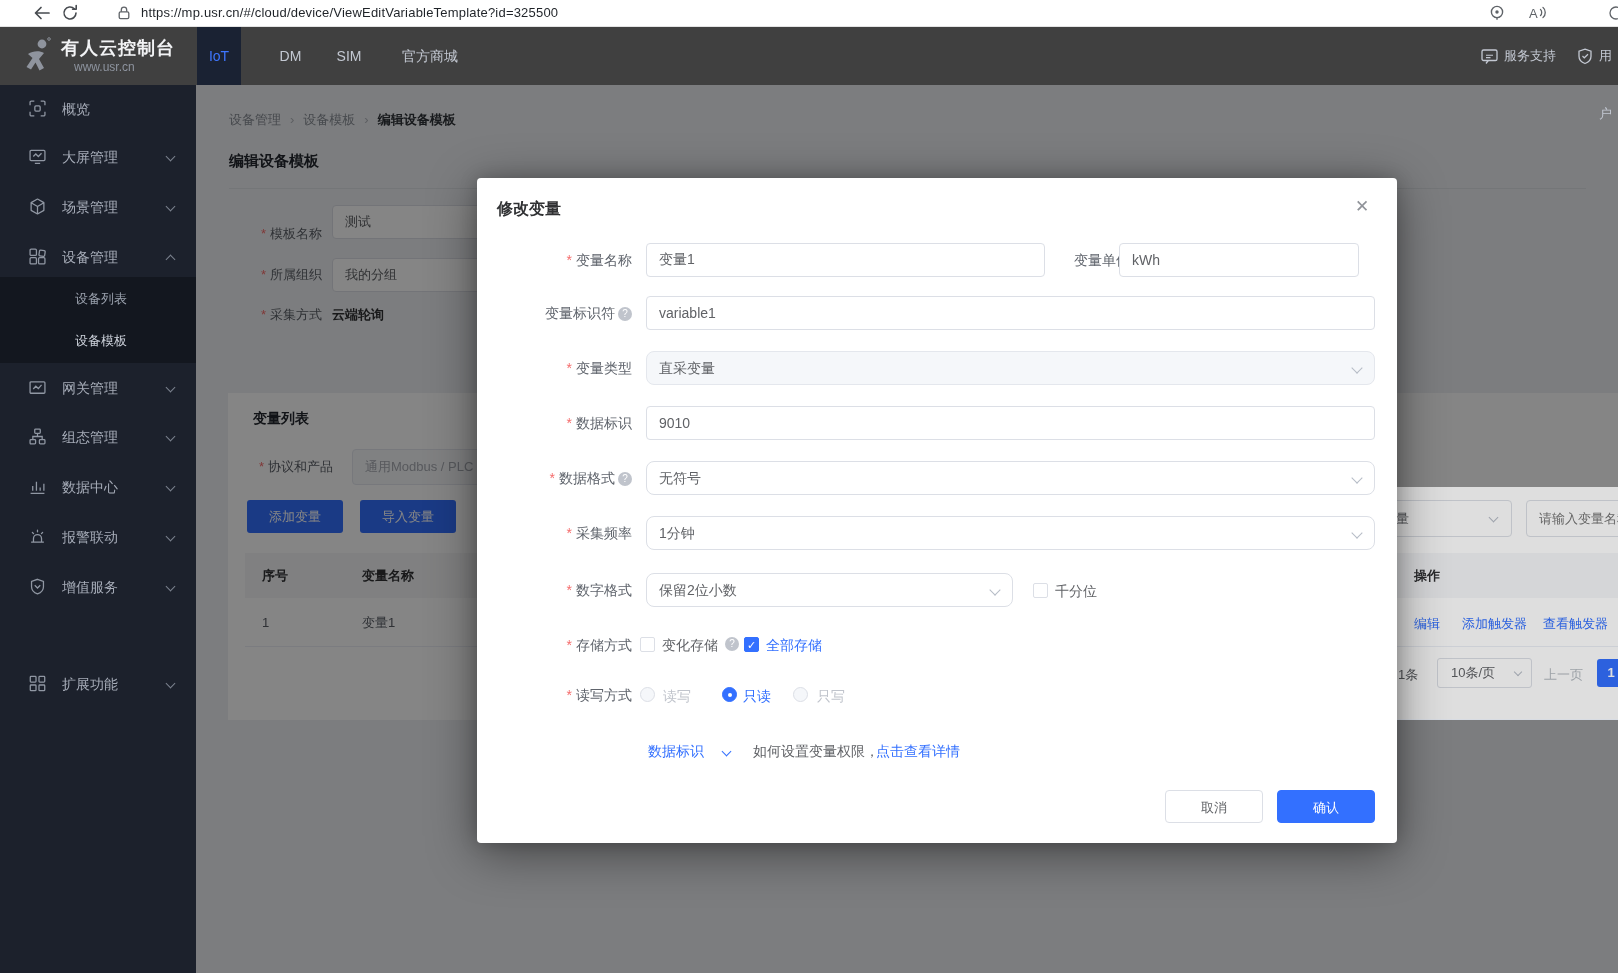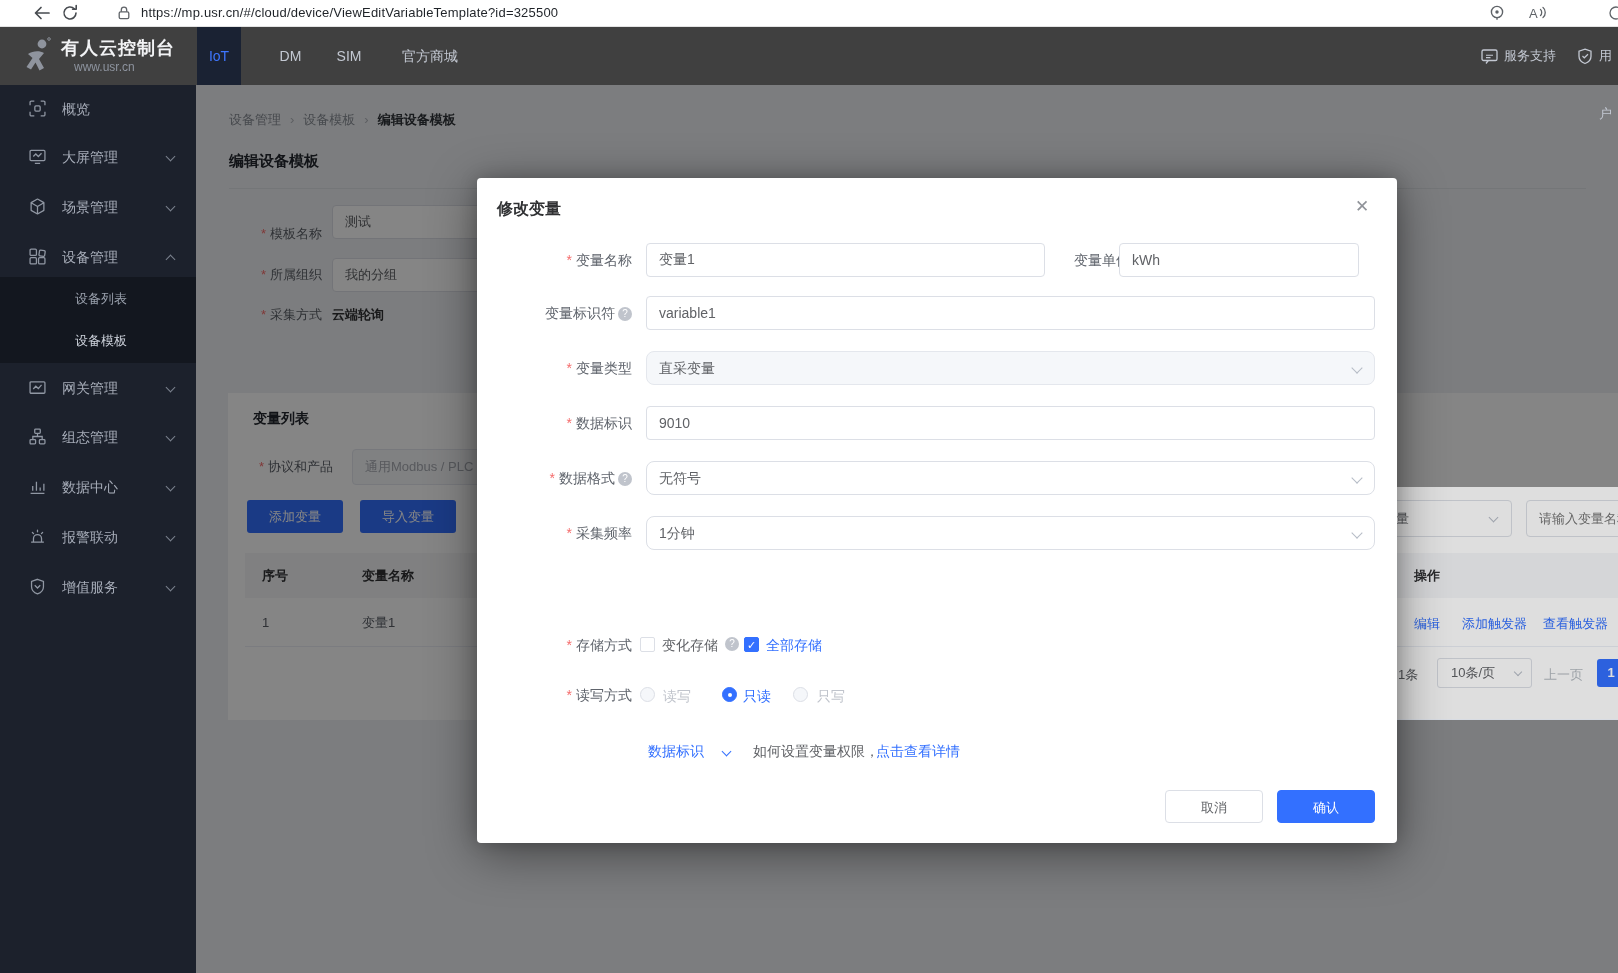--- a/index.html
+++ b/index.html
@@ -259,20 +259,32 @@
     <div class="side-item" style="top:478px">
       <span class="ic">
           <svg width="17" height="17" viewBox="0 0 16 16">
             <path d="M8 1.2l5.6 2v5c0 3.2-2.4 5.6-5.6 6.8-3.2-1.2-5.6-3.6-5.6-6.8v-5z" stroke="#9097a3" stroke-width="1.2" fill="none"></path>
             <path d="M5.4 6.8L8 9.4l2.6-2.6" stroke="#9097a3" stroke-width="1.2" fill="none"></path>
           </svg>
         </span>
       <span class="lbl">增值服务</span>
       <span class="side-chev chev down"></span>
     </div>
+    <div class="side-item" style="top:575px">
+      <span class="ic">
+          <svg width="17" height="17" viewBox="0 0 16 16">
+            <rect x="1.2" y="1.2" width="5.4" height="5.4" rx=".8" stroke="#9097a3" stroke-width="1.2" fill="none"></rect>
+            <rect x="9.4" y="1.2" width="5.4" height="5.4" rx=".8" stroke="#9097a3" stroke-width="1.2" fill="none"></rect>
+            <rect x="1.2" y="9.4" width="5.4" height="5.4" rx=".8" stroke="#9097a3" stroke-width="1.2" fill="none"></rect>
+            <rect x="9.4" y="9.4" width="5.4" height="5.4" rx=".8" stroke="#9097a3" stroke-width="1.2" fill="none"></rect>
+          </svg>
+        </span>
+      <span class="lbl">扩展功能</span>
+      <span class="side-chev chev down"></span>
+    </div>
   </div>
 
   <div class="content">
     <div class="abs" style="left:33px;top:25px">
       <span class="crumb-item">设备管理</span><span class="crumb-sep">›</span><span class="crumb-item">设备模板</span><span class="crumb-sep">›</span><span class="crumb-item last">编辑设备模板</span>
     </div>
     <div class="page-title">编辑设备模板</div>
     <div class="divider"></div>
 
     <span class="flabel req" style="left:30px;top:132px">模板名称</span>
@@ -362,20 +374,29 @@
     </div>
 
     <div class="mrow" style="top:338px">
       <span class="mlabel req">采集频率</span>
       <div class="mselect" style="width:729px">
         <span>1分钟</span>
         <span class="sel-chev"></span>
       </div>
     </div>
 
+    <div class="mrow" style="top:395px">
+      <span class="mlabel req">数字格式</span>
+      <div class="mselect" style="width:367px">
+        <span>保留2位小数</span>
+        <span class="sel-chev"></span>
+      </div>
+      <span class="cbox" style="left:556px;top:10px"></span>
+      <span class="opt-label" style="left:578px;top:10px">千分位</span>
+    </div>
 
     <div class="mrow" style="top:452px;height:30px">
       <span class="mlabel req" style="line-height:30px">存储方式</span>
       <span class="cbox" style="left:163px;top:7px"></span>
       <span class="opt-label" style="left:185px;top:7px">变化存储</span>
       <span class="qmark" style="position:absolute;left:245px;top:7px"></span>
       <span class="cbox checked" style="left:267px;top:7px"></span>
       <span class="opt-label blue" style="left:289px;top:7px">全部存储</span>
     </div>
 

